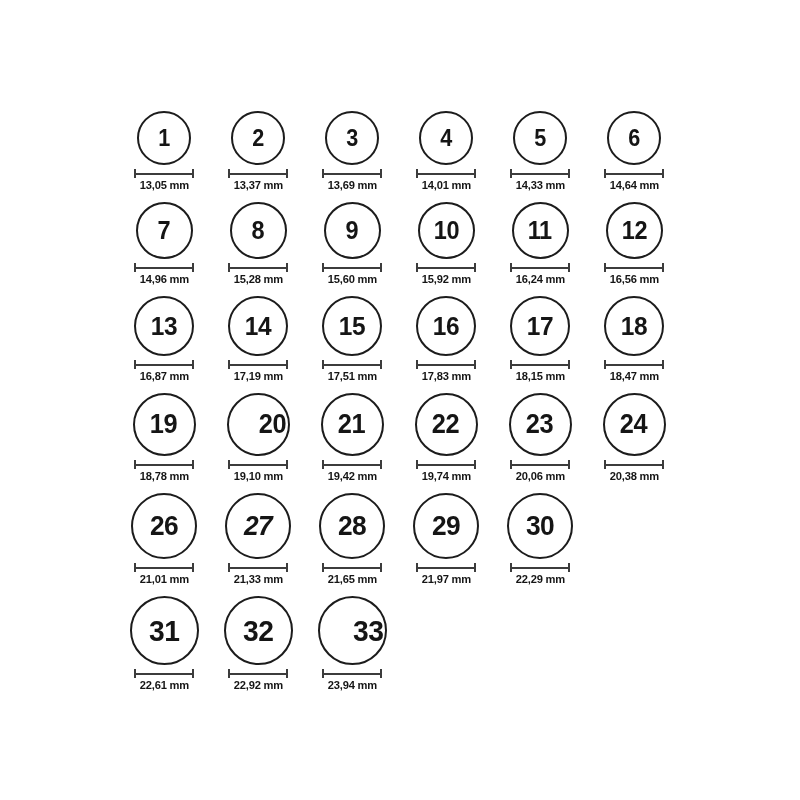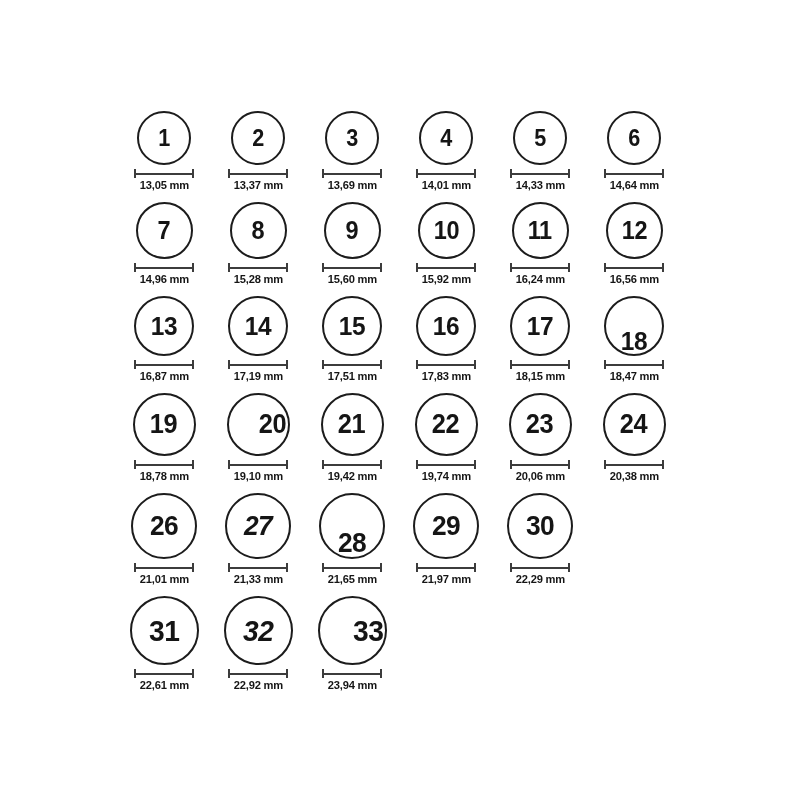--- a/index.html
+++ b/index.html
@@ -158,21 +158,21 @@
     <div class="label">17,83 mm</div>
   </div>
       <div class="cell">
     <div class="circle" style="width: 60px; height: 60px;">
       <span class="num" style="font-size: 26px;">17</span>
     </div>
     <div class="dim"></div>
     <div class="label">18,15 mm</div>
   </div>
       <div class="cell">
-    <div class="circle" style="width: 60px; height: 60px; align-items: flex-end;">
+    <div class="circle" style="width: 60px; height: 60px;">
       <span class="num" style="font-size: 26px;">18</span>
     </div>
     <div class="dim"></div>
     <div class="label">18,47 mm</div>
   </div>
     </div>
     <div class="row">
       <div class="cell">
     <div class="circle" style="width: 63px; height: 63px;">
       <span class="num" style="font-size: 27px;">19</span>
@@ -225,21 +225,21 @@
     <div class="label">21,01 mm</div>
   </div>
       <div class="cell">
     <div class="circle" style="width: 66px; height: 66px; font-style: italic;">
       <span class="num" style="font-size: 28px;">27</span>
     </div>
     <div class="dim"></div>
     <div class="label">21,33 mm</div>
   </div>
       <div class="cell">
-    <div class="circle" style="width: 66px; height: 66px; align-items: flex-end;">
+    <div class="circle" style="width: 66px; height: 66px;">
       <span class="num" style="font-size: 28px;">28</span>
     </div>
     <div class="dim"></div>
     <div class="label">21,65 mm</div>
   </div>
       <div class="cell">
     <div class="circle" style="width: 66px; height: 66px;">
       <span class="num" style="font-size: 28px;">29</span>
     </div>
     <div class="dim"></div>
@@ -255,21 +255,21 @@
     </div>
     <div class="row">
       <div class="cell">
     <div class="circle" style="width: 69px; height: 69px;">
       <span class="num" style="font-size: 30px;">31</span>
     </div>
     <div class="dim"></div>
     <div class="label">22,61 mm</div>
   </div>
       <div class="cell">
-    <div class="circle" style="width: 69px; height: 69px; font-style: italic;">
+    <div class="circle" style="width: 69px; height: 69px;">
       <span class="num" style="font-size: 30px;">32</span>
     </div>
     <div class="dim"></div>
     <div class="label">22,92 mm</div>
   </div>
       <div class="cell">
     <div class="circle" style="width: 69px; height: 69px; justify-content: flex-end;">
       <span class="num" style="font-size: 30px;">33</span>
     </div>
     <div class="dim"></div>

